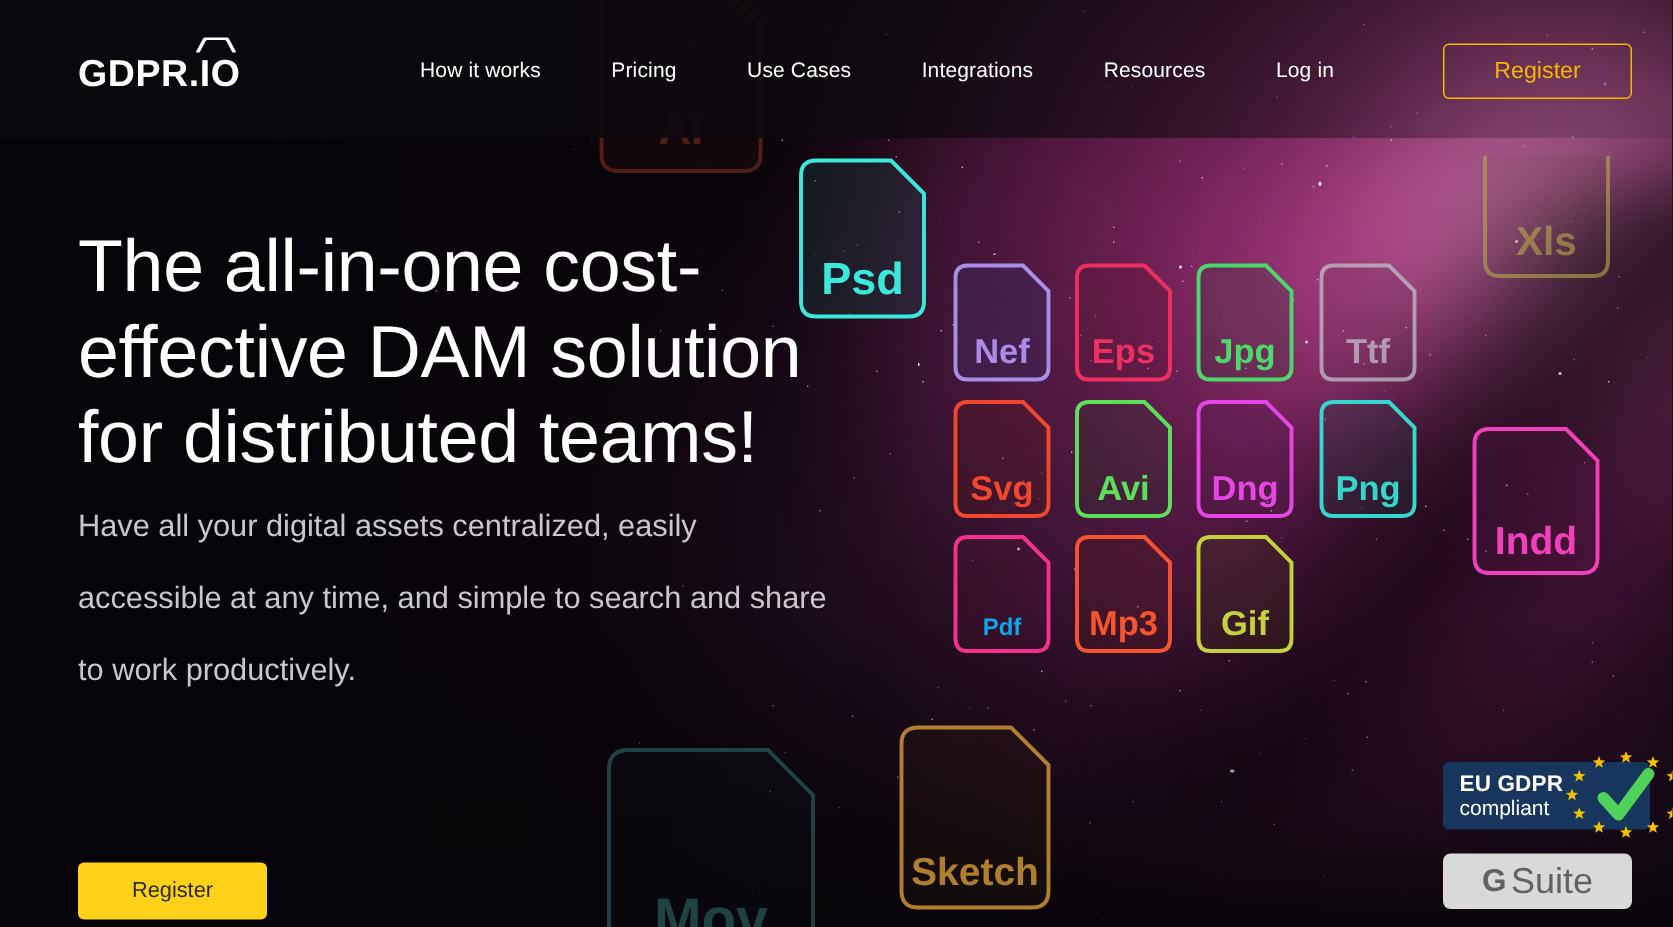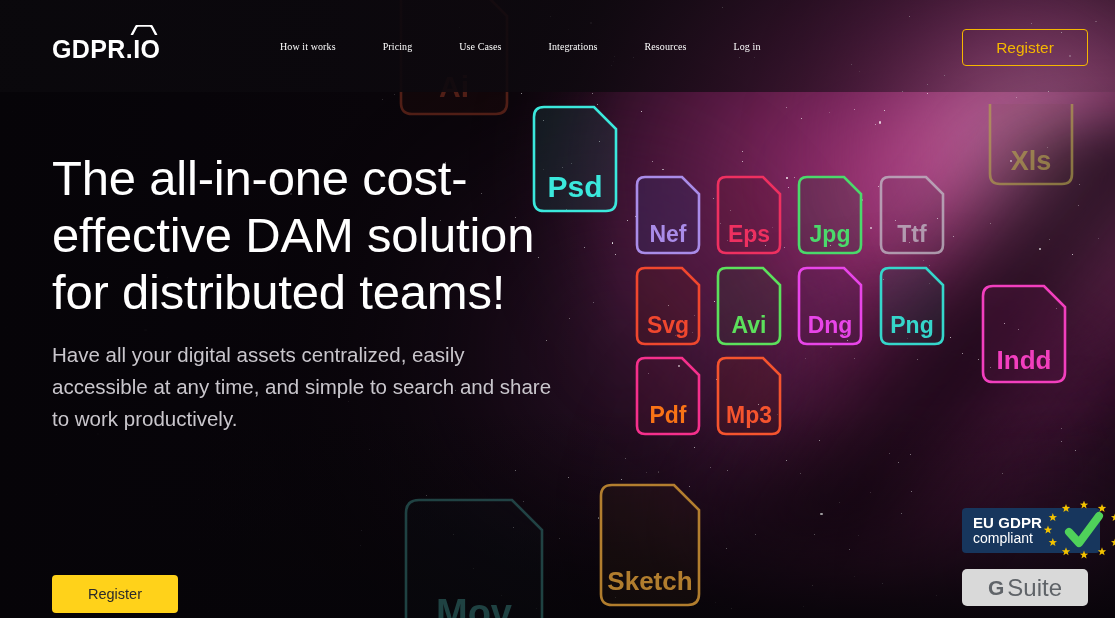--- a/index.html
+++ b/index.html
@@ -60,40 +60,40 @@
   }
   .logo-text {
     font-size:25px; font-weight:bold; color:#fff; letter-spacing:.4px;
     line-height:1; font-family:"Liberation Sans", sans-serif;
   }
   .cam-arc {
     position:absolute; right:2px; top:-5px; width:28px; height:10px;
   }
   #nav-links { position:absolute; left:280px; top:0; height:92px; display:flex; align-items:center; }
   .nav-link {
-    color:#ffffff; font-size:10px; padding:0 0; margin-right:47px;
+    color:#ffffff; font-size:14px; padding:0 0; margin-right:47px;
     cursor:pointer; white-space:nowrap; letter-spacing:.1px;
-    font-family:Liberation Serif, serif;
+    font-family:Liberation Sans, sans-serif;
   }
   .nav-link:last-of-type { margin-right:0; }
   #nav-register {
     position:absolute; left:962px; top:29px; width:126px; height:37px;
     border:1px solid #f5b700; border-radius:4px;
     display:flex; align-items:center; justify-content:center;
     color:#f5b700; font-size:15.5px; cursor:pointer; background:transparent;
   }
 
   
   #hero { position:absolute; left:52px; top:150px; width:540px; z-index:30; }
   #headline {
     font-size:49px; line-height:57px; color:#ffffff; font-weight:300;
     letter-spacing:-.2px;
   }
   #subhead {
-    margin-top:18px; font-size:20.5px; line-height:32px;
+    margin-top:6px; font-size:20.5px; line-height:48px;
     color:#c9c6cc; font-weight:300; max-width:505px;
   }
   #cta {
     position:absolute; left:0; top:425px; width:126px; height:38px;
     background:#FFD21A; border-radius:4px; border:none;
     display:flex; align-items:center; justify-content:center;
     color:#2b2b2b; font-size:14.5px; cursor:pointer;
     font-family:"Liberation Sans", sans-serif;
   }
 
@@ -420,27 +420,33 @@
     <div class="fcard" style="left: 981px; top: 284px; width: 86px; height: 100px; opacity: 1;">
       <svg class="shape" viewBox="0 0 86 100" preserveAspectRatio="none">
         <path d="M12,2 L63,2 L84,23 L84,88 Q84,98 74,98 L12,98 Q2,98 2,88 L2,12 Q2,2 12,2 Z" fill="rgba(106,26,80,0.24)" stroke="#F23FBE" stroke-width="2.6" vector-effect="non-scaling-stroke"></path>
       </svg>
       <span class="lbl" style="color: rgb(242, 63, 190); font-size: 26px; margin-bottom: 11px;">Indd</span>
     </div>
     <div class="fcard" style="left: 635px; top: 356px; width: 66px; height: 80px; opacity: 1;">
       <svg class="shape" viewBox="0 0 66 80" preserveAspectRatio="none">
         <path d="M10,2 L47,2 L64,19 L64,70 Q64,78 56,78 L10,78 Q2,78 2,70 L2,10 Q2,2 10,2 Z" fill="rgba(96,22,56,0.22)" stroke="#F5308C" stroke-width="2.6" vector-effect="non-scaling-stroke"></path>
       </svg>
-      <span class="lbl" style="color: #f97316; font-size: 23px; margin-bottom: 9px;">Pdf</span>
+      <span class="lbl" style="color: #0ea5e9; font-size: 16px; margin-bottom: 9px;">Pdf</span>
     </div>
     <div class="fcard" style="left: 716px; top: 356px; width: 66px; height: 80px; opacity: 1;">
       <svg class="shape" viewBox="0 0 66 80" preserveAspectRatio="none">
         <path d="M10,2 L47,2 L64,19 L64,70 Q64,78 56,78 L10,78 Q2,78 2,70 L2,10 Q2,2 10,2 Z" fill="rgba(94,34,22,0.22)" stroke="#F5542E" stroke-width="2.6" vector-effect="non-scaling-stroke"></path>
       </svg>
       <span class="lbl" style="color: rgb(245, 84, 46); font-size: 23px; margin-bottom: 9px;">Mp3</span>
+    </div>
+    <div class="fcard" style="left: 797px; top: 356px; width: 66px; height: 80px; opacity: 1;">
+      <svg class="shape" viewBox="0 0 66 80" preserveAspectRatio="none">
+        <path d="M10,2 L47,2 L64,19 L64,70 Q64,78 56,78 L10,78 Q2,78 2,70 L2,10 Q2,2 10,2 Z" fill="rgba(72,72,24,0.18)" stroke="#C3D13A" stroke-width="2.6" vector-effect="non-scaling-stroke"></path>
+      </svg>
+      <span class="lbl" style="color: rgb(195, 209, 58); font-size: 23px; margin-bottom: 9px;">Gif</span>
     </div>
     <div class="fcard" style="left: 404px; top: 498px; width: 140px; height: 150px; opacity: 0.62;">
       <svg class="shape" viewBox="0 0 140 150" preserveAspectRatio="none">
         <path d="M15,2 L108,2 L138,32 L138,135 Q138,148 125,148 L15,148 Q2,148 2,135 L2,15 Q2,2 15,2 Z" fill="rgba(18,46,46,0.16)" stroke="#2E6866" stroke-width="2.6" vector-effect="non-scaling-stroke"></path>
       </svg>
       <span class="lbl" style="color: rgb(46, 104, 102); font-size: 38px; margin-bottom: 16px;">Mov</span>
     </div>
     <div class="fcard" style="left: 599px; top: 483px; width: 102px; height: 124px; opacity: 0.9;">
       <svg class="shape" viewBox="0 0 102 124" preserveAspectRatio="none">
         <path d="M13,2 L75,2 L100,27 L100,111 Q100,122 89,122 L13,122 Q2,122 2,111 L2,13 Q2,2 13,2 Z" fill="rgba(72,48,16,0.16)" stroke="#C48B32" stroke-width="2.6" vector-effect="non-scaling-stroke"></path>

